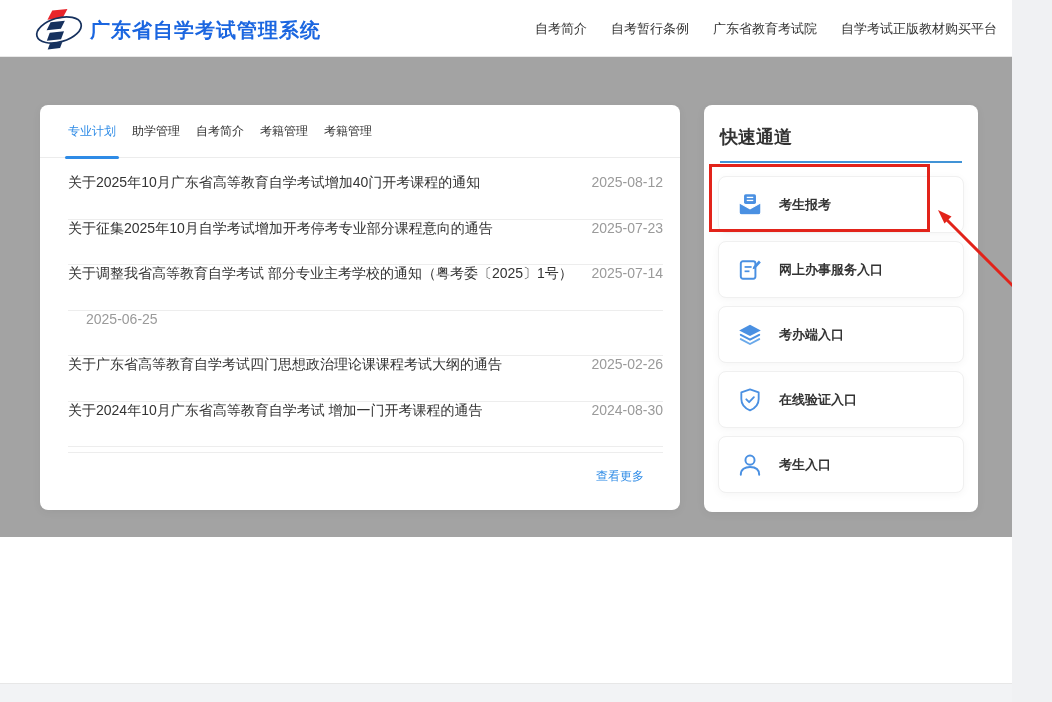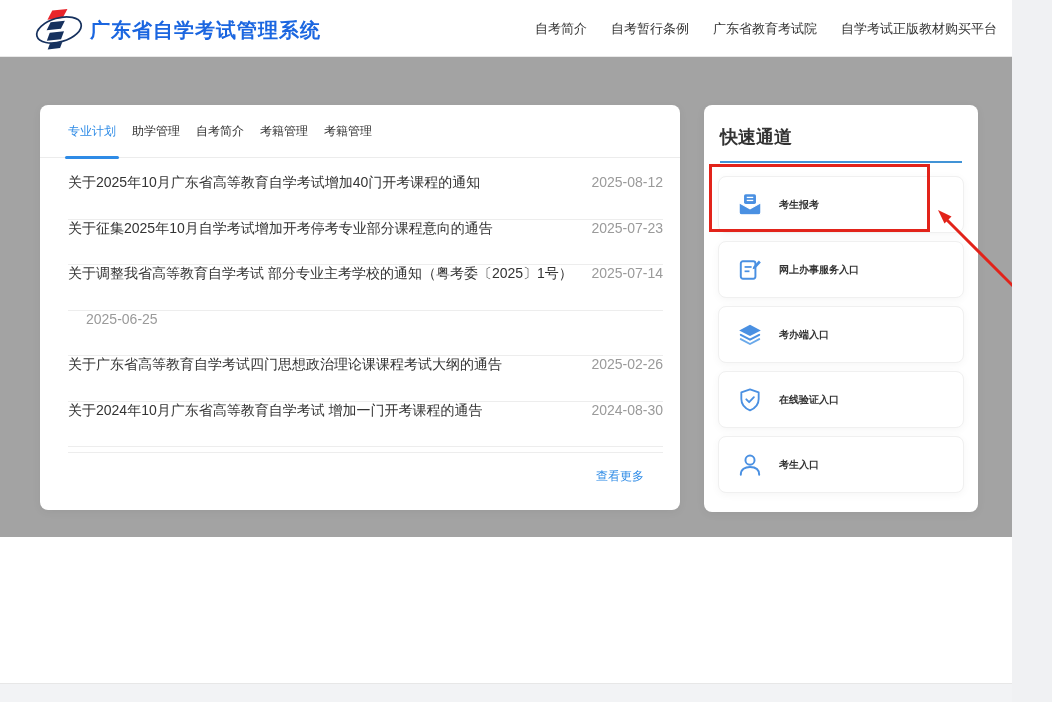--- a/index.html
+++ b/index.html
@@ -30,21 +30,21 @@
   .view-more { font-size:12px; color:#2e8be6; text-decoration:none; cursor:pointer; }
 
   
   .quick-card { left:704px; top:105px; width:274px; height:407px; }
   .quick-title { font-size:18px; font-weight:bold; color:#333; padding:20px 16px 12px 16px; }
   .quick-underline { height:0; border-bottom:2px solid #4193d6; margin:0 16px; }
   .quick-links { padding:13px 14px 0 14px; display:flex; flex-direction:column; gap:8px; }
   .quick-link { height:57px; background:#fff; border:1px solid #f0f0f0; border-radius:8px;
                 box-shadow:0 2px 8px rgba(0,0,0,0.04); display:flex; align-items:center; padding-left:18px; cursor:pointer; }
   .quick-link .qicon { width:26px; height:26px; flex:none; margin-right:16px; }
-  .quick-link .qlabel { font-size:10px; font-weight:600; color:#333; }
+  .quick-link .qlabel { font-size:13px; font-weight:600; color:#333; }
 
   
   .highlight-rect { position:absolute; left:709px; top:164px; width:221px; height:68px;
                     border:3px solid #e2231a; z-index:40; pointer-events:none; }
   .arrow-layer { position:absolute; left:0; top:0; width:1052px; height:702px; z-index:41; pointer-events:none; }
 
   
   .footer { position:absolute; left:0; top:537px; width:1052px; height:146px; background:#fff; }
   .bottom-strip { position:absolute; left:0; top:683px; width:1052px; height:19px; background:#f2f3f5; border-top:1px solid #e7e7e7; }
 </style>

